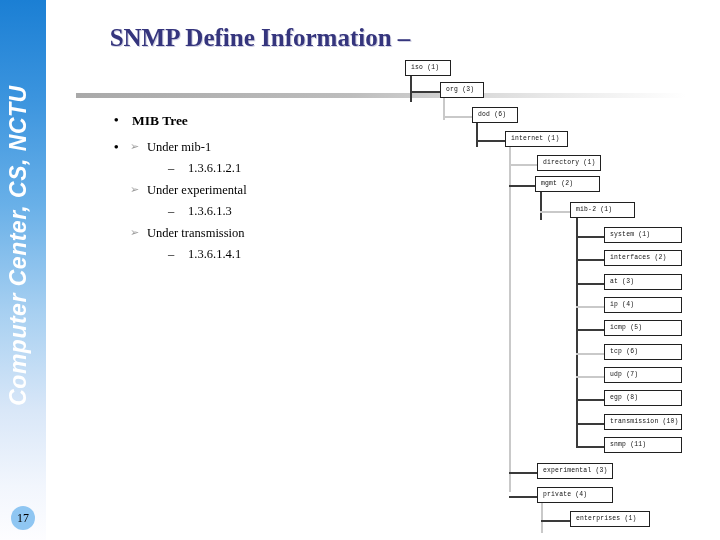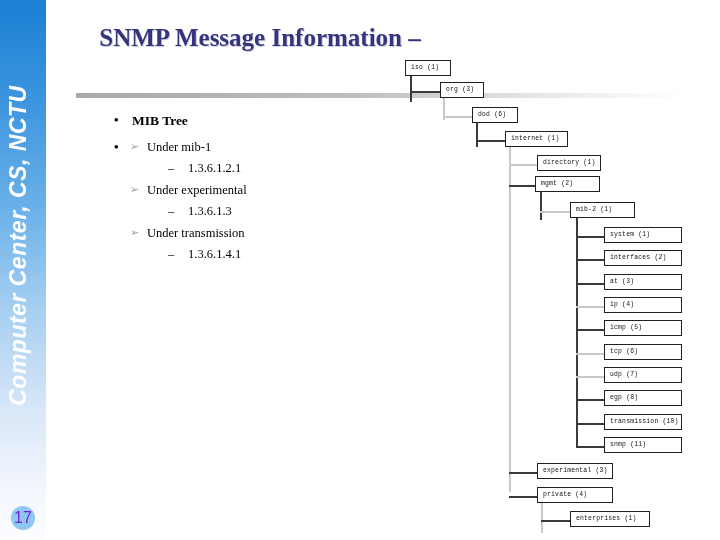--- a/index.html
+++ b/index.html
@@ -29,23 +29,23 @@
     font-style:italic;
     font-weight:bold;
     font-size:23px;
     letter-spacing:.5px;
     white-space:nowrap;
   }
   #page-badge{
     position:absolute;left:11px;top:506px;
     width:24px;height:24px;border-radius:50%;
     background:#8fc6f2;
-    color:#6d28d9;
-    font-family:Liberation Sans, sans-serif;
-    font-size:16px;
+    color:#000000;
+    font-family:Liberation Serif, serif;
+    font-size:12px;
     display:flex;align-items:center;justify-content:center;
   }
 
   
   #title{
     position:absolute;left:60px;top:22px;width:400px;
     text-align:center;
     color:#35357d;
     font-family:"Liberation Serif", serif;
     font-weight:bold;
@@ -91,21 +91,21 @@
 <body>
 
 <div id="slide">
 
   <div id="sidebar">
     <div id="sidebar-text">Computer Center, CS, NCTU</div>
     <div id="page-badge">17</div>
   </div>
 
   <div id="title">
-    <div>SNMP Message Information –</div>
+    <div>SNMP Define Information –</div>
   </div>
   <div id="title-rule"></div>
 
   <div id="bullets">
       <div class="b1"><span class="dot">•</span><span>MIB Tree</span></div>
       <div class="b1"><span class="dot">•</span></div>
       <div class="b2"><span class="arrow">➢</span><span>Under mib-1</span></div>
       <div class="b3"><span class="dash">–</span><span>1.3.6.1.2.1</span></div>
       <div class="b2"><span class="arrow">➢</span><span>Under experimental</span></div>
       <div class="b3"><span class="dash">–</span><span>1.3.6.1.3</span></div>

